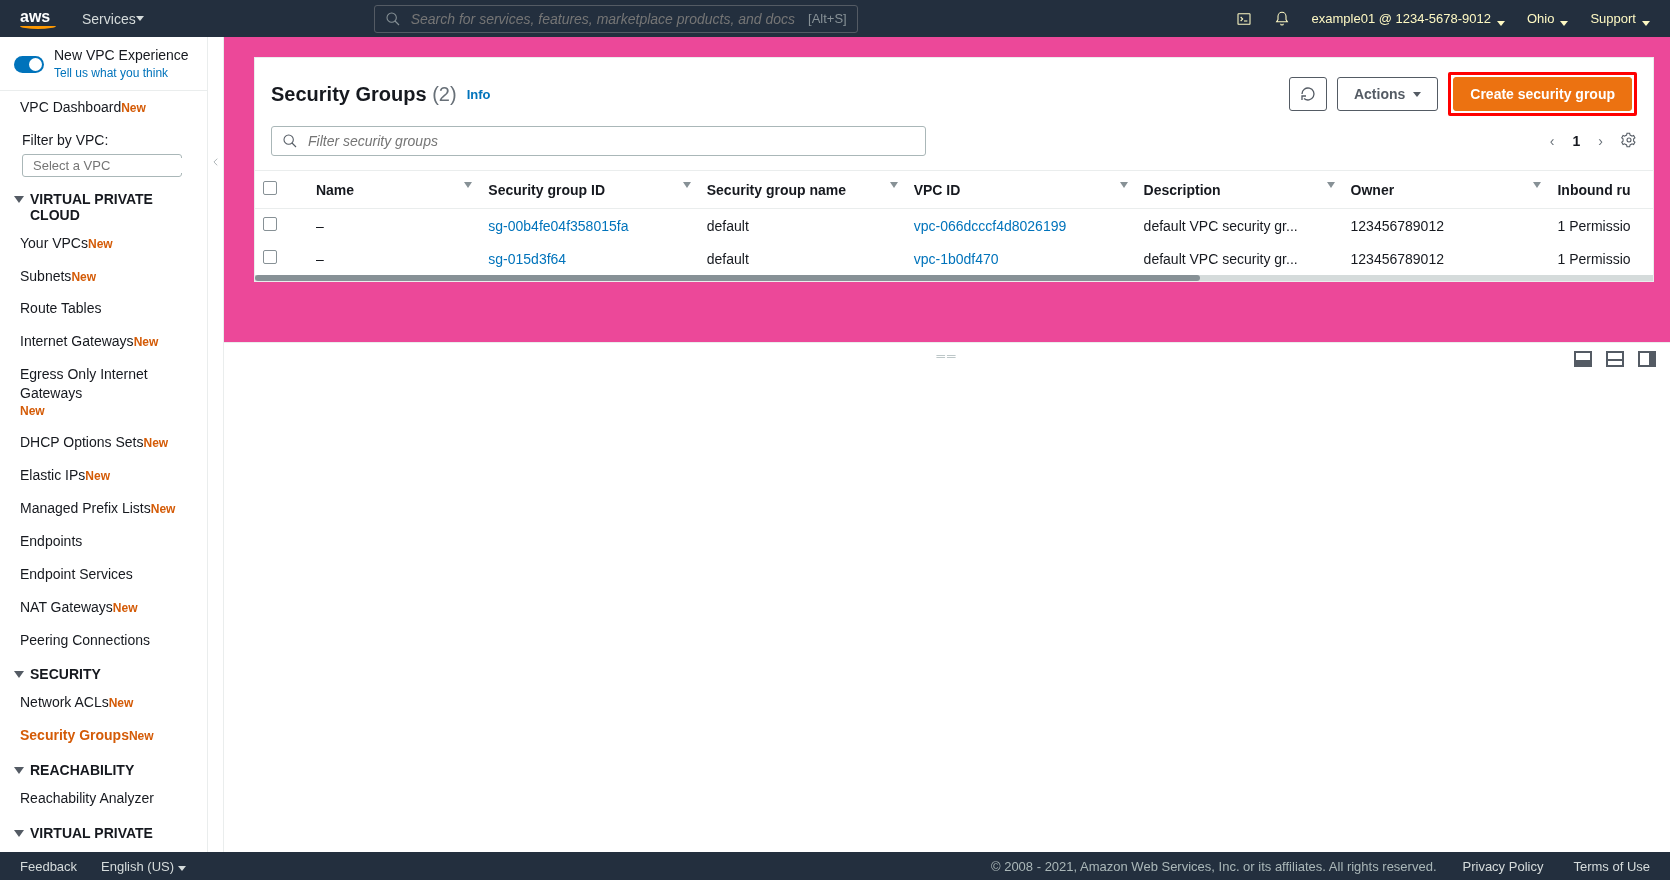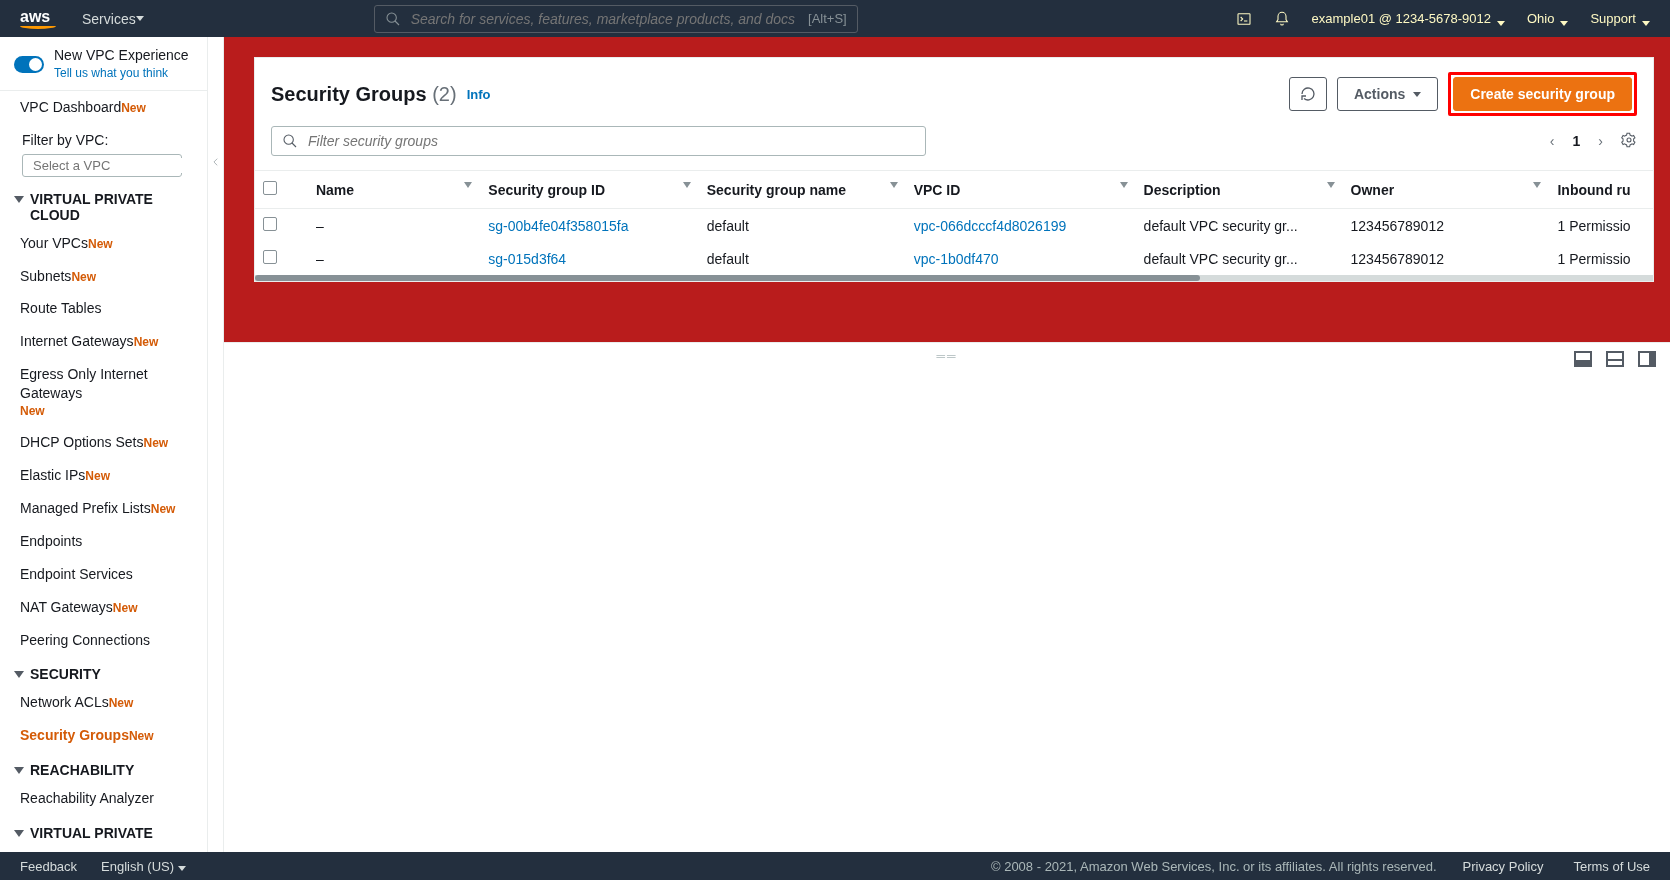--- a/index.html
+++ b/index.html
@@ -39,21 +39,21 @@
   .sidebar-section { padding:10px 14px 4px 14px; font-weight:bold; font-size:14px; display:flex; align-items:flex-start; gap:6px; cursor:pointer; }
   .sidebar-section .tri { width:0; height:0; border-left:5px solid transparent; border-right:5px solid transparent; border-top:7px solid #545b64; flex-shrink:0; margin-top:5px; }
 
   .filter-vpc { padding:8px 14px 4px 22px; }
   .filter-label { font-size:14px; margin-bottom:6px; }
   .filter-input { display:flex; align-items:center; border:1px solid #aab7b8; border-radius:3px; padding:3px 6px; gap:4px; width:160px; }
   .filter-input input { border:none; outline:none; flex:1; font-size:13px; color:#879196; }
 
   .collapse-tab { width:16px; border-right:1px solid #eaeded; display:flex; align-items:flex-start; justify-content:center; padding-top:120px; background:#fff; cursor:pointer; color:#879196; }
 
-  .main { flex:1; background:#b91c1c; overflow:hidden; display:flex; flex-direction:column; }
+  .main { flex:1; background:#ec4899; overflow:hidden; display:flex; flex-direction:column; }
   .content-panel { background:#fff; margin:20px 16px 0 30px; border:1px solid #eaeded; }
   .panel-header { display:flex; align-items:center; padding:14px 16px 6px 16px; gap:10px; }
   .panel-title { font-size:20px; font-weight:bold; }
   .panel-count { color:#687078; font-weight:normal; }
   .info-link { color:#0073bb; font-size:13px; font-weight:bold; cursor:pointer; }
   .panel-actions { margin-left:auto; display:flex; gap:10px; align-items:center; }
   .btn { border:1px solid #545b64; background:#fff; border-radius:3px; padding:6px 16px; font-size:14px; font-weight:bold; color:#545b64; cursor:pointer; display:flex; align-items:center; gap:8px; height:34px; }
   .btn.icon-only { padding:6px 10px; }
   .btn-primary { background:#ec7211; border-color:#ec7211; color:#fff; }
   .highlight-box { border:3px solid #ff0000; padding:2px; border-radius:2px; }

